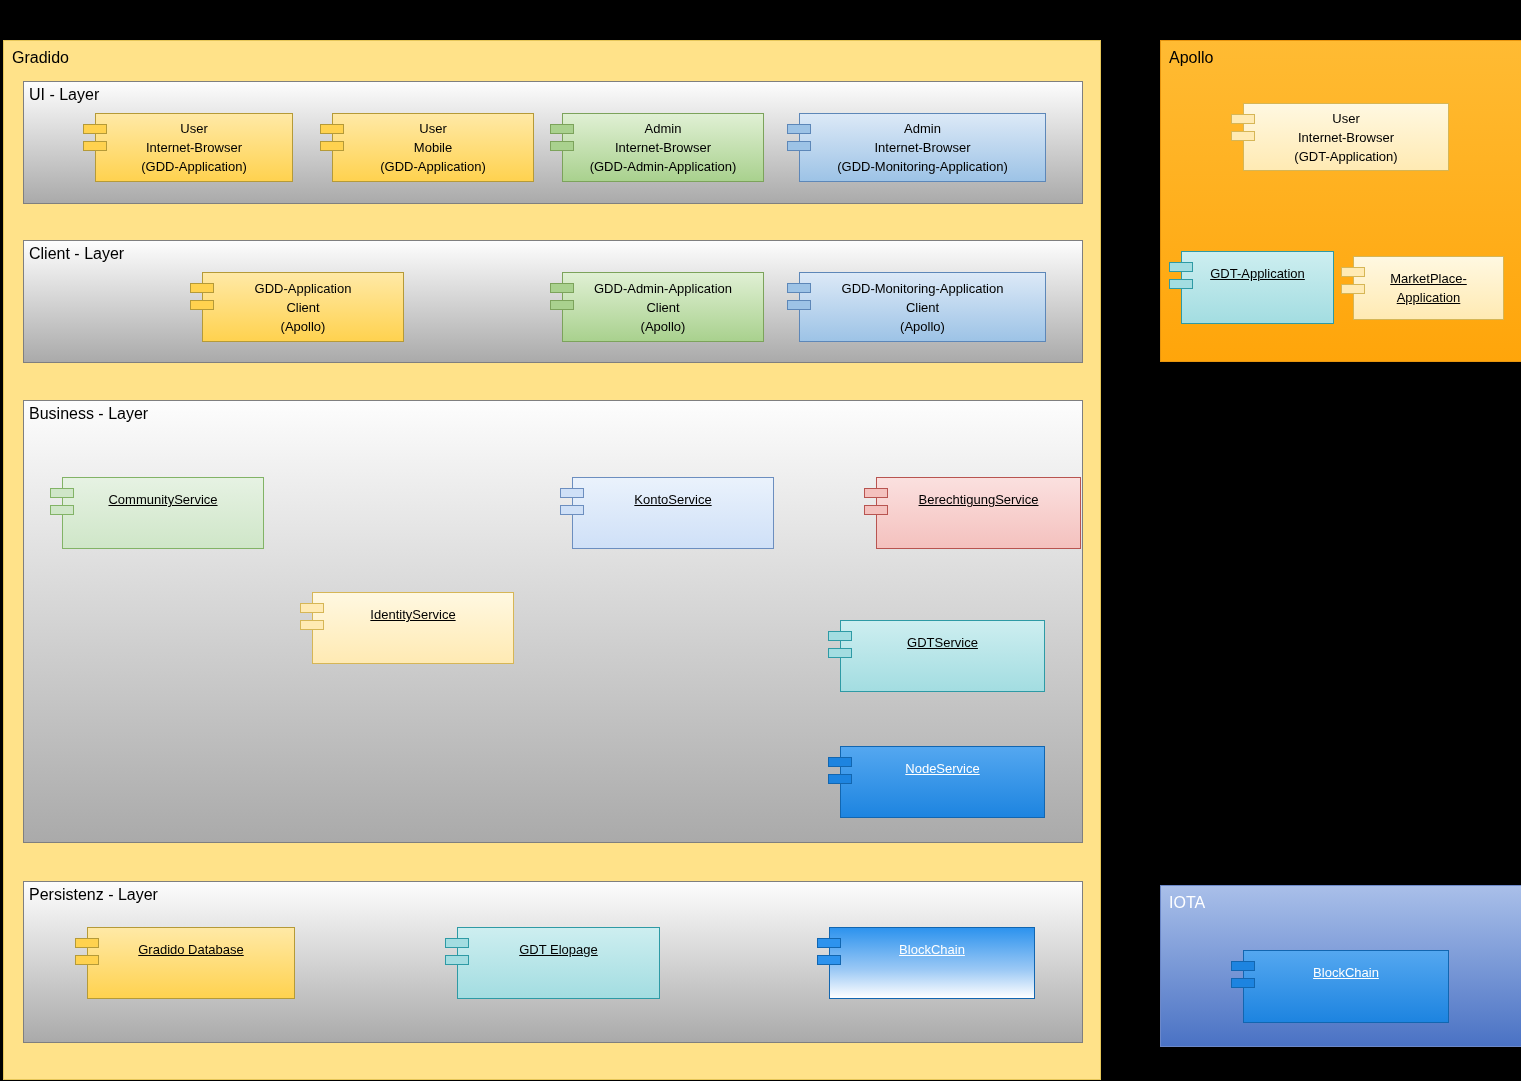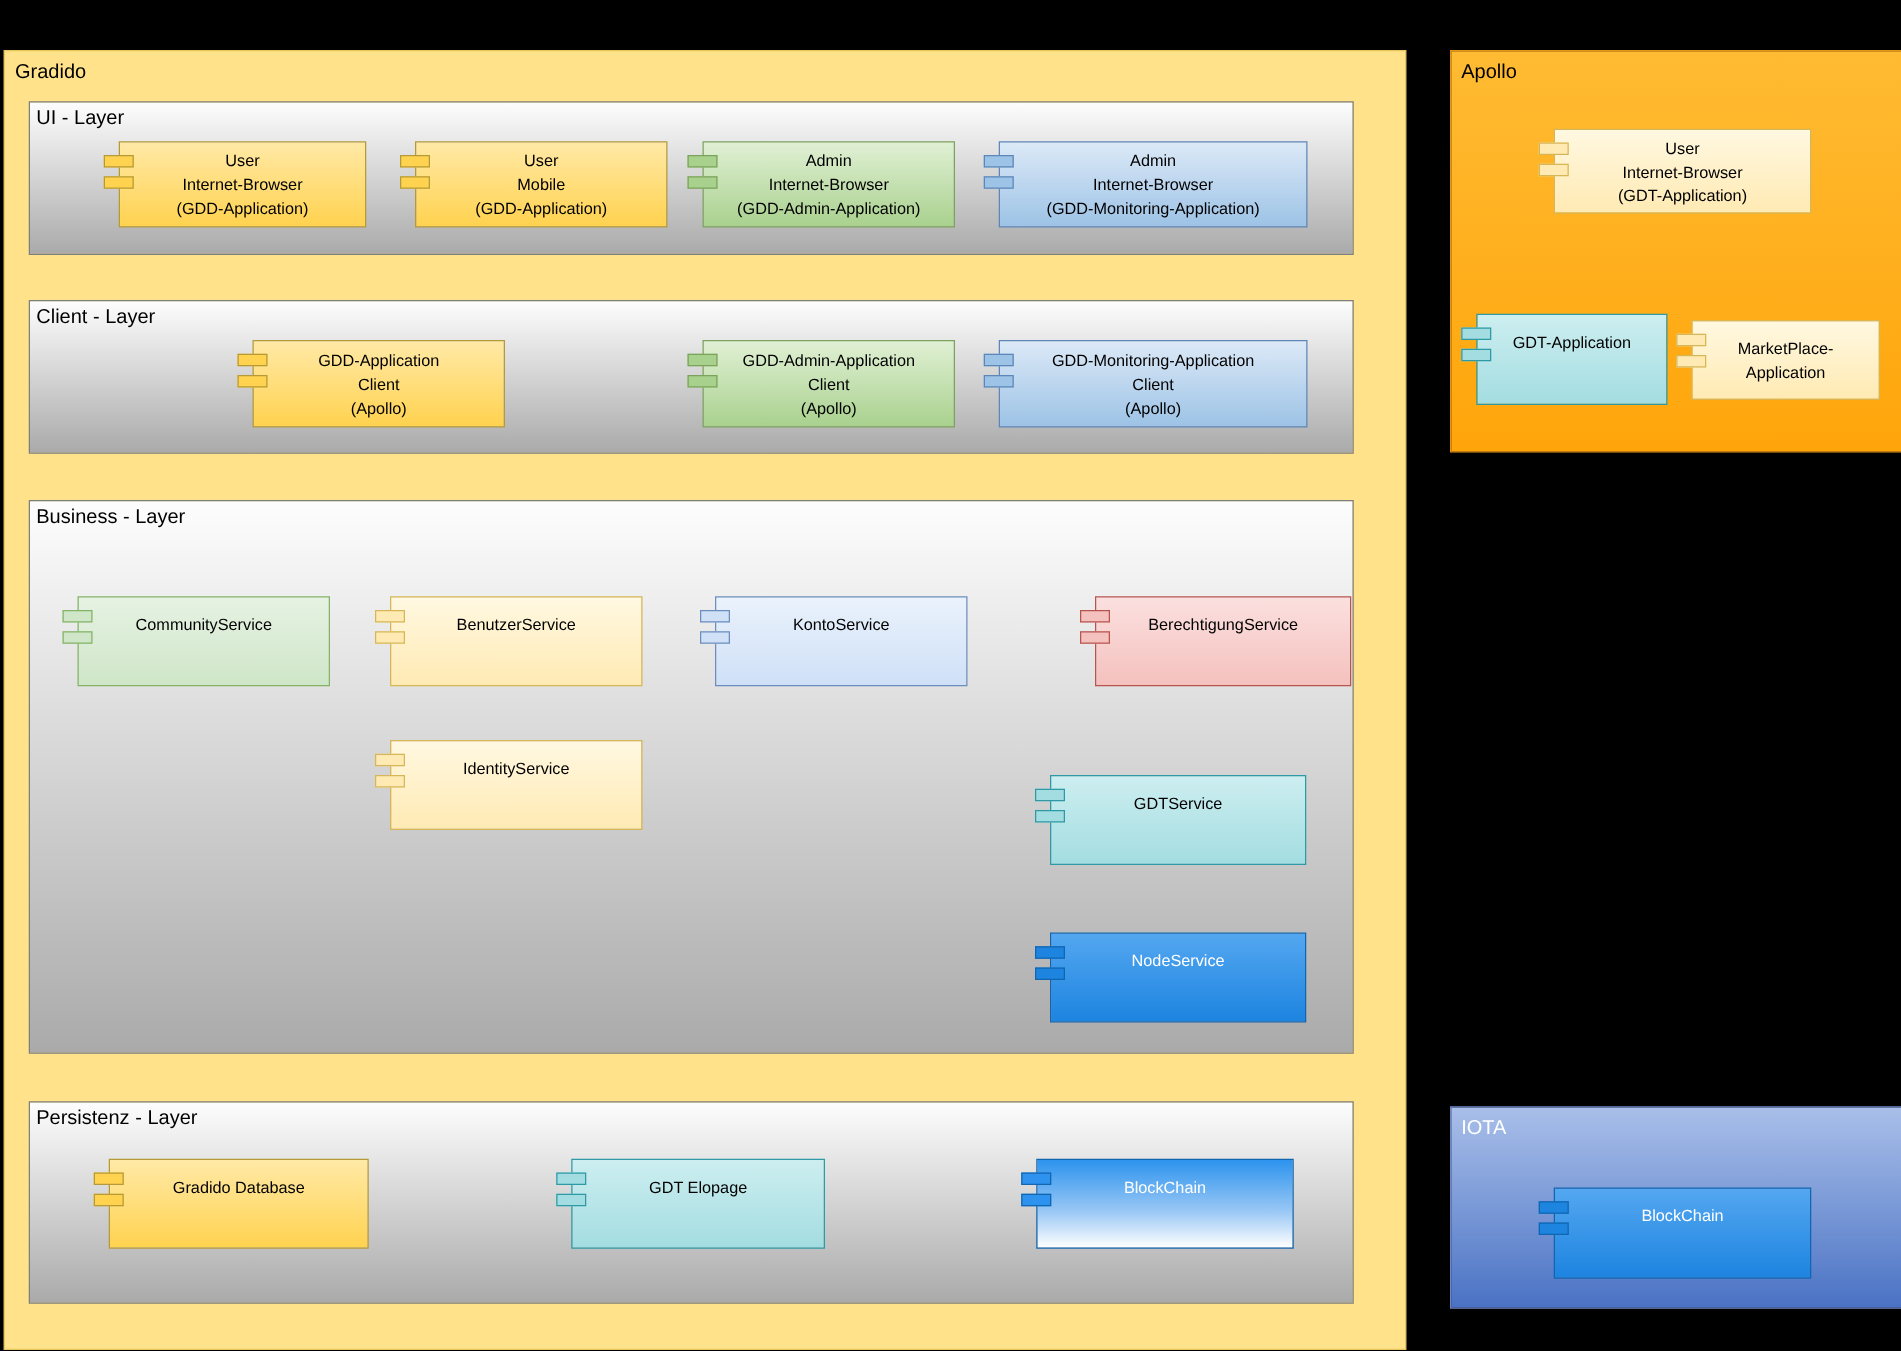--- a/index.html
+++ b/index.html
@@ -2,33 +2,33 @@
 <html><head>
 <meta charset="utf-8">
 <style>
   html,body{margin:0;padding:0;background:#000;}
   .stage{
     position:relative;width:1521px;height:1081px;background:#000;
     font-family:"Liberation Sans",sans-serif;color:#000;overflow:hidden;
   }
   .box-title{position:absolute;top:8px;left:8px;font-size:16px;}
   .gradido{position:absolute;left:3px;top:40px;width:1096px;height:1038px;
-    background:#ffe289;border:1px solid #e6c65a;padding-left:24px;}
+    background:#ffe289;border:1px solid #e6c65a;}
   .elopage{position:absolute;left:1160px;top:40px;width:361px;height:320px;
     background:linear-gradient(#ffbb33,#ffa50a);border:1px solid #e8960f;}
   .iota{position:absolute;left:1160px;top:885px;width:361px;height:160px;
     background:linear-gradient(#a9bfe9,#4a72c4);border:1px solid #6c88c9;}
   .iota .box-title{color:#fff;}
   .layer{position:absolute;background:linear-gradient(#fdfdfd,#aaaaaa);border:1px solid #7f7f7f;}
   .layer-title{position:absolute;top:4px;left:5px;font-size:16px;}
   .comp{position:absolute;border:1px solid var(--stroke);
     background:linear-gradient(var(--f1),var(--f2));font-size:13px;text-align:center;}
   .comp .lines{position:absolute;inset:0;display:flex;flex-direction:column;
     justify-content:center;align-items:center;line-height:19px;}
-  .comp .lines.top{justify-content:flex-start;padding-top:12px;}
+  .comp .lines.top{justify-content:flex-start;padding-top:12px;text-decoration:underline;}
   .tab{position:absolute;left:-13px;width:24px;height:10px;box-sizing:border-box;
     background:var(--tabfill,var(--f2));border:1px solid var(--stroke);}
   .tab.t1{top:10px;}
   .tab.t2{top:27px;}
   .v-yellow{--f1:#ffe9a6;--f2:#ffd24f;--stroke:#b59a38;}
   .v-lightyellow{--f1:#fff8e1;--f2:#ffeab3;--stroke:#d6b656;}
   .v-green{--f1:#e0f0d4;--f2:#a9d18e;--stroke:#7ca35b;}
   .v-lightgreen{--f1:#e6f2e3;--f2:#cfe6c8;--stroke:#82b366;}
   .v-blue{--f1:#dce9f7;--f2:#9dc3e6;--stroke:#5d87b8;}
   .v-lightblue{--f1:#eaf2fc;--f2:#cfe0f7;--stroke:#6c8ebf;}
@@ -128,27 +128,20 @@
       <div class="layer-title">Business - Layer</div>
 
       <div class="comp v-lightgreen" style="left:38px;top:76px;width:200px;height:70px">
         <span class="tab t1"></span>
         <span class="tab t2"></span>
         <div class="lines top">
           <span>CommunityService</span>
         </div>
       </div>
 
-      <div class="comp v-lightyellow" style="left:288px;top:76px;width:200px;height:70px">
-        <span class="tab t1"></span>
-        <span class="tab t2"></span>
-        <div class="lines top">
-          <span>BenutzerService</span>
-        </div>
-      </div>
 
       <div class="comp v-lightblue" style="left:548px;top:76px;width:200px;height:70px">
         <span class="tab t1"></span>
         <span class="tab t2"></span>
         <div class="lines top">
           <span>KontoService</span>
         </div>
       </div>
 
       <div class="comp v-pink" style="left:852px;top:76px;width:203px;height:70px">

